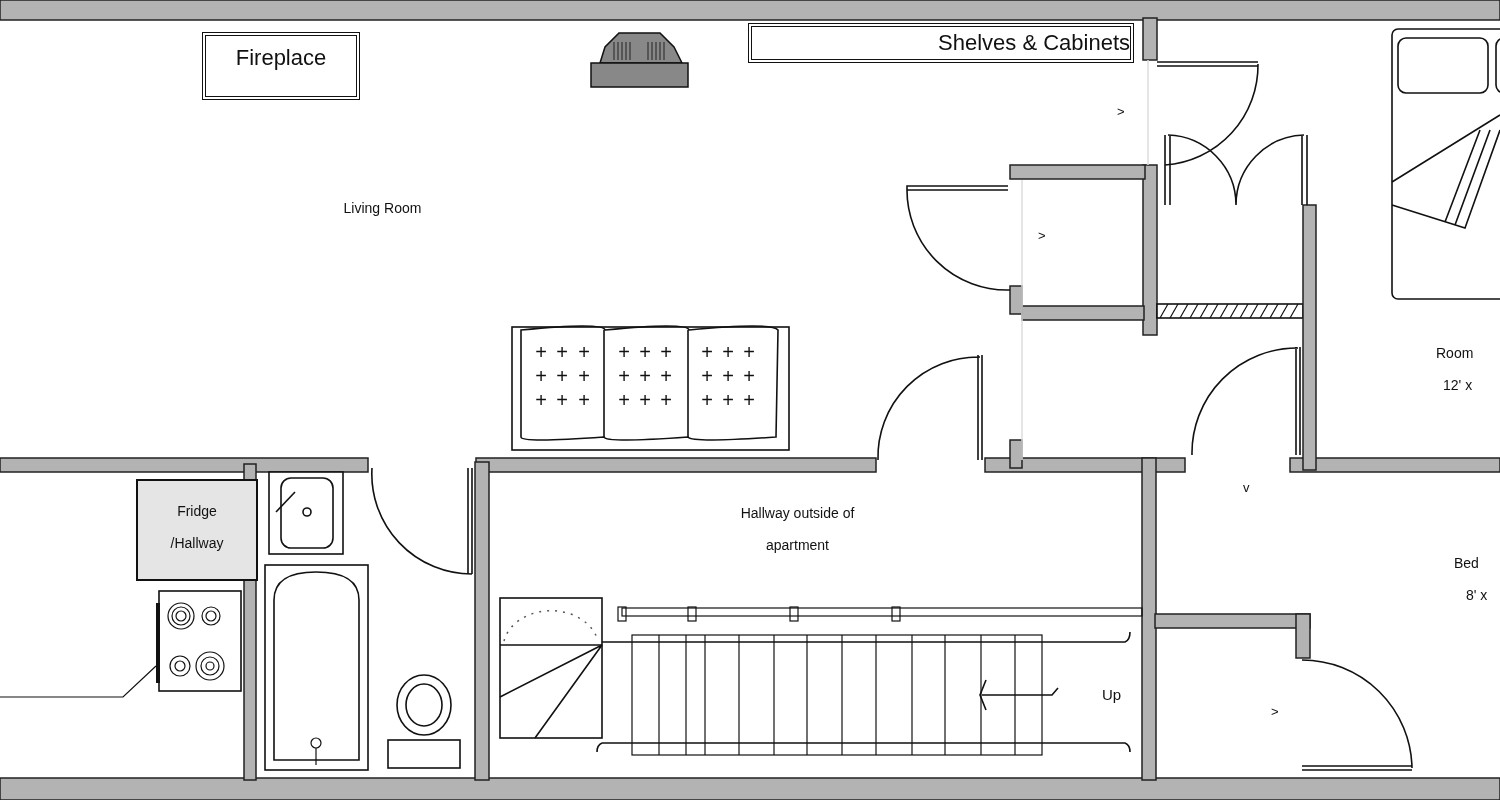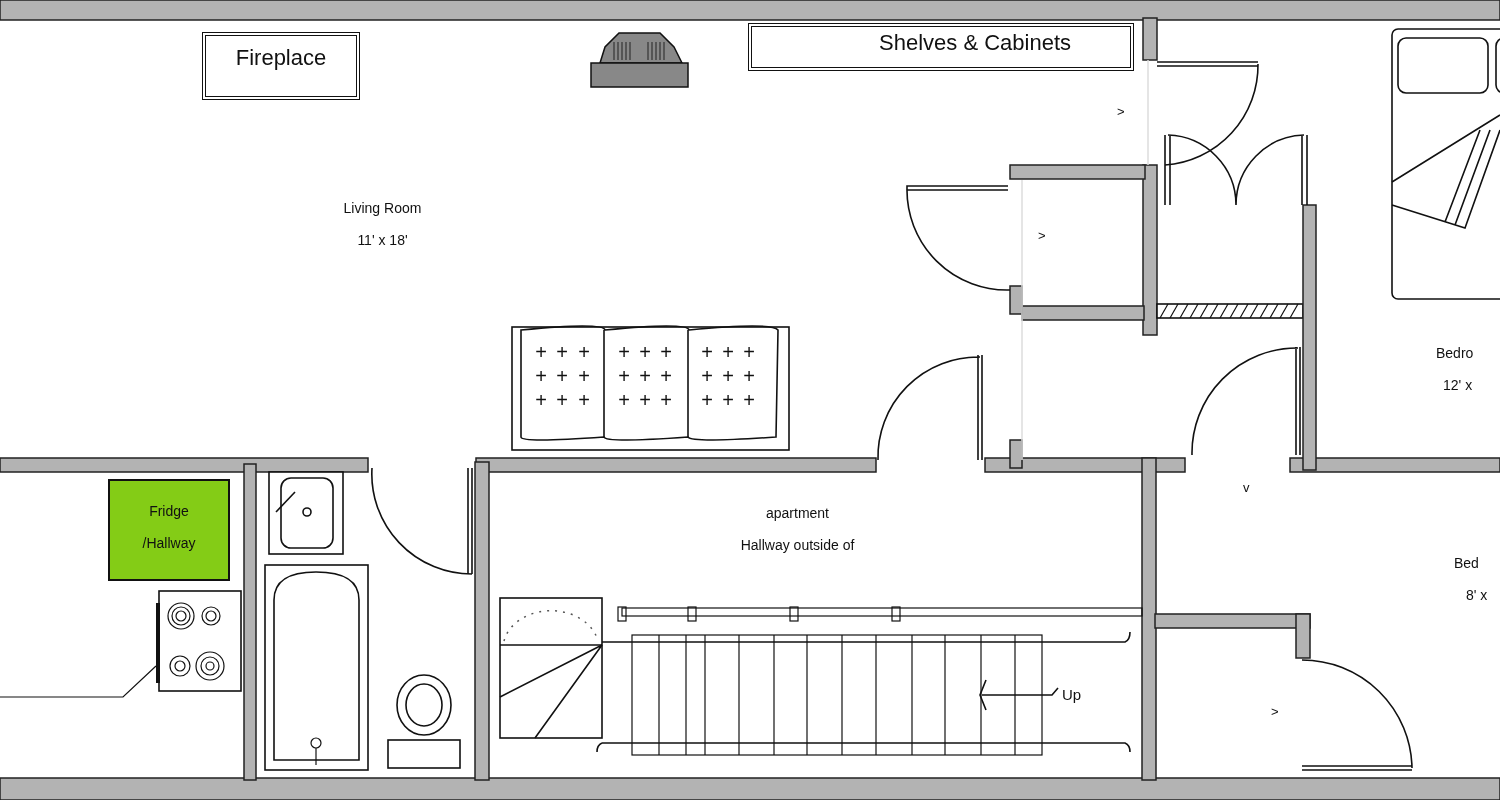--- a/index.html
+++ b/index.html
@@ -198,45 +198,44 @@
     <path class="line" d="M986 680 L980 695 L986 710 M982 695 L1052 695 L1058 688"></path>
   </g>
 
   <g stroke="#ddd" stroke-width="1.5">
     <line x1="1022" y1="180" x2="1022" y2="460"></line>
     <line x1="1148" y1="60" x2="1148" y2="165"></line>
   </g>
 </svg>
 
 <div class="boxlabel" style="left:202px;top:32px;width:158px;height:68px;line-height:44px;">Fireplace</div>
-<div class="boxlabel" style="left:748px;top:23px;width:386px;height:48px;line-height:32px;text-align:center;padding-left:68px;">Shelves &amp; Cabinets</div>
+<div class="boxlabel" style="left:748px;top:23px;width:386px;height:40px;line-height:32px;text-align:right;padding-left:68px;">Shelves &amp; Cabinets</div>
 
 <div class="label" style="left:300px;top:192px;width:165px;">
   <div>Living Room</div>
-  <div>11' x 18'</div>
 </div>
 
 <div class="label" style="left:1436px;top:337px;text-align:left;">
-  <div>Bedro</div>
+  <div>Room</div>
   <div style="padding-left:7px;">12' x</div>
 </div>
 
 <div class="label" style="left:1454px;top:547px;text-align:left;">
   <div>Bed</div>
   <div style="padding-left:12px;">8' x</div>
 </div>
 
 <div class="label" style="left:680px;top:497px;width:235px;">
+  <div>Hallway outside of</div>
   <div>apartment</div>
-  <div>Hallway outside of</div>
-</div>
-
-<div class="label" style="left:108px;top:479px;width:122px;height:102px;border:2px solid #111;box-sizing:border-box;padding-top:14px;line-height:32px;background:#84cc16;">
+</div>
+
+<div class="label" style="left:136px;top:479px;width:122px;height:102px;border:2px solid #111;box-sizing:border-box;padding-top:14px;line-height:32px;background:#e5e5e5;">
   <div>Fridge</div>
   <div>/Hallway</div>
 </div>
 
-<div class="small" style="left:1062px;top:686px;font-size:15px;">Up</div>
+<div class="small" style="left:1102px;top:686px;font-size:15px;">Up</div>
 
 <div class="small" style="left:1117px;top:104px;">&gt;</div>
 <div class="small" style="left:1038px;top:228px;">&gt;</div>
 <div class="small" style="left:1271px;top:704px;">&gt;</div>
 <div class="small" style="left:1243px;top:480px;">v</div>
 
 </body></html>

